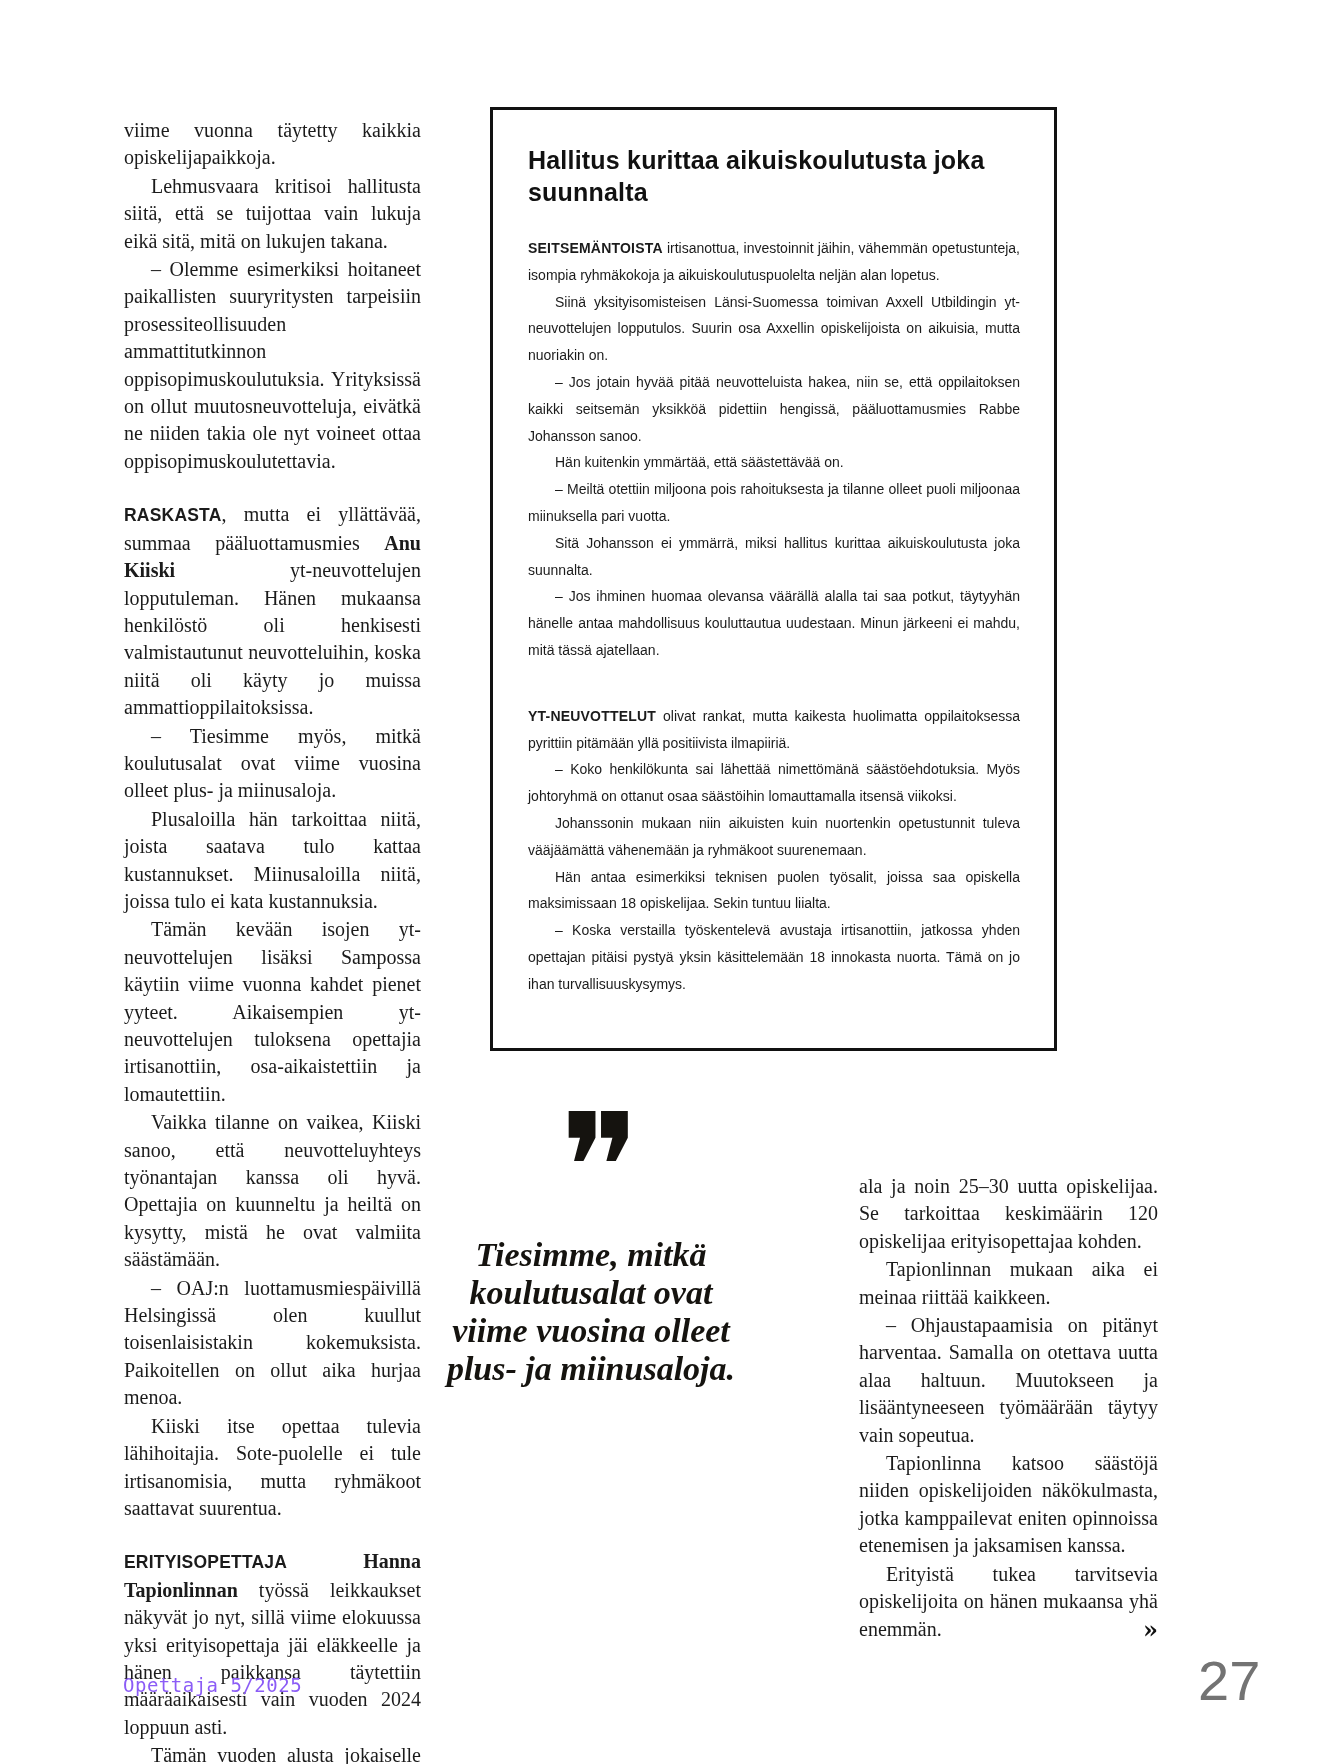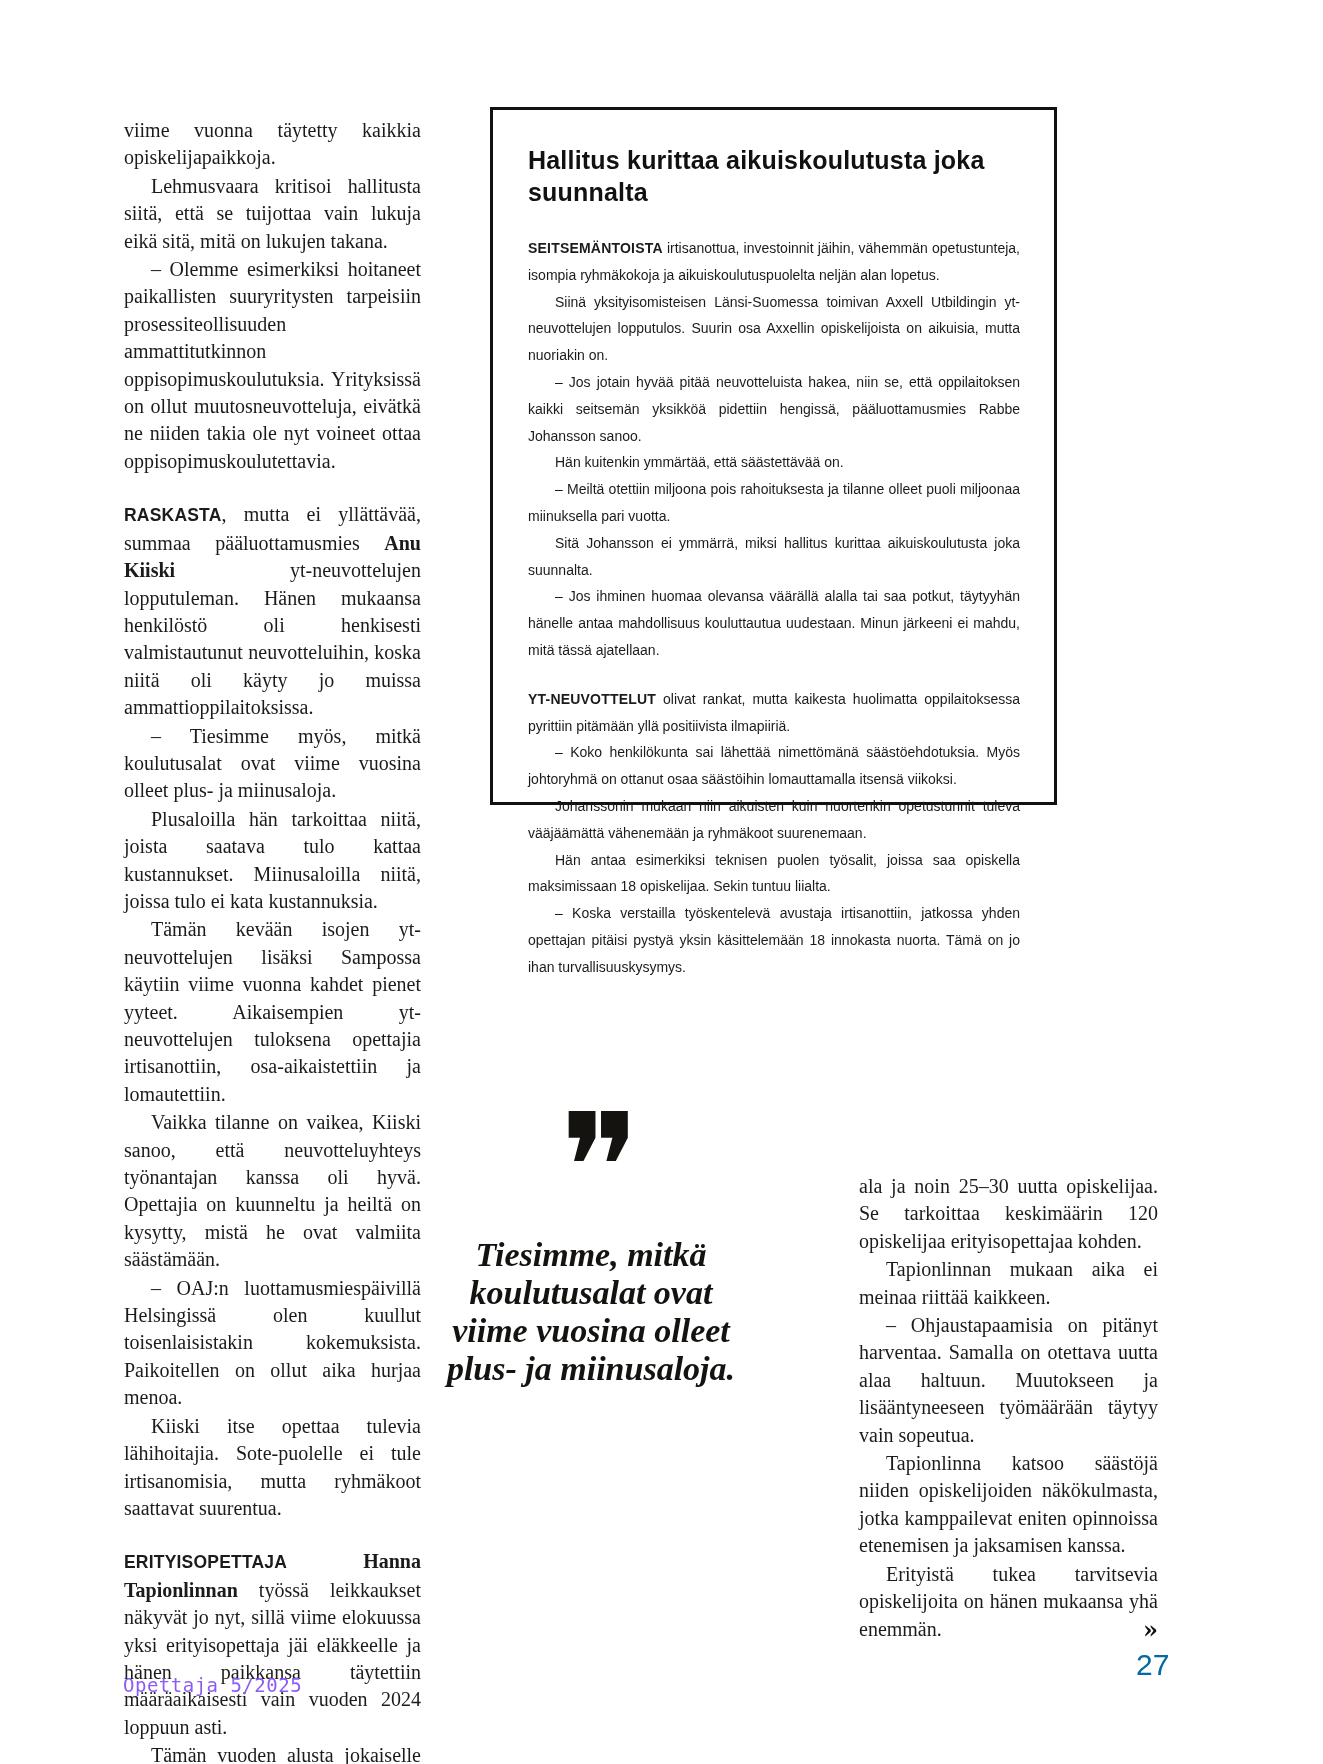--- a/index.html
+++ b/index.html
@@ -41,21 +41,21 @@
     font-family:"DejaVu Serif", serif;
     font-weight:bold;
     font-size:24px;
     line-height:27px;
     color:#111;
   }
 
   
   .info-box{
     position:absolute; left:490px; top:107px;
-    width:567px; height:698px;
+    width:567px; height:944px;
     box-sizing:border-box;
     border:3px solid #111;
     padding:34px 34px 0 35px;
     background:#fff;
   }
   .box-title{
     font-family:"Liberation Sans", sans-serif;
     font-weight:bold;
     font-size:25px;
     line-height:32px;
@@ -65,21 +65,21 @@
   }
   .box-body p.para{
     font-family:"Liberation Sans", sans-serif;
     font-size:14px;
     line-height:26.8px;
     text-align:justify;
     margin:0;
     color:#1b1b1b;
   }
   .box-body p.indent{ text-indent:27px; }
-  .box-body p.section{ margin-top:22px; }
+  .box-body p.section{ margin-top:39px; }
   .box-body .lead{ font-weight:bold; letter-spacing:.2px; }
   .box-body b{ font-weight:normal; }
 
   
   .pull-quote{
     position:absolute; left:428px; top:1108px; width:326px;
     text-align:center;
   }
   .pq-mark{
     font-family:"DejaVu Sans", sans-serif;
@@ -102,25 +102,25 @@
 
   
   .footer-issue{
     position:absolute; left:123px; top:1674px;
     font-family:"DejaVu Sans Mono", monospace;
     font-size:19px;
     color:#8b5cf6;
     letter-spacing:.5px;
   }
   .footer-page{
-    position:absolute; left:1136px; top:1648px;
+    position:absolute; left:1198px; top:1648px;
     font-family:"Liberation Sans", sans-serif;
     font-weight:400;
-    font-size:30px;
-    color:#0369a1;
+    font-size:56px;
+    color:#737373;
   }
 </style>
 </head>
 <body>
 
 <div class="page">
 
   <div class="left-col serif-col">
       <p class="para flush">viime vuonna täytetty kaikkia opiskelijapaikkoja.</p>
       <p class="para indent">Lehmusvaara kritisoi hallitusta siitä, että se tuijottaa vain lukuja eikä sitä, mitä on lukujen takana.</p>

